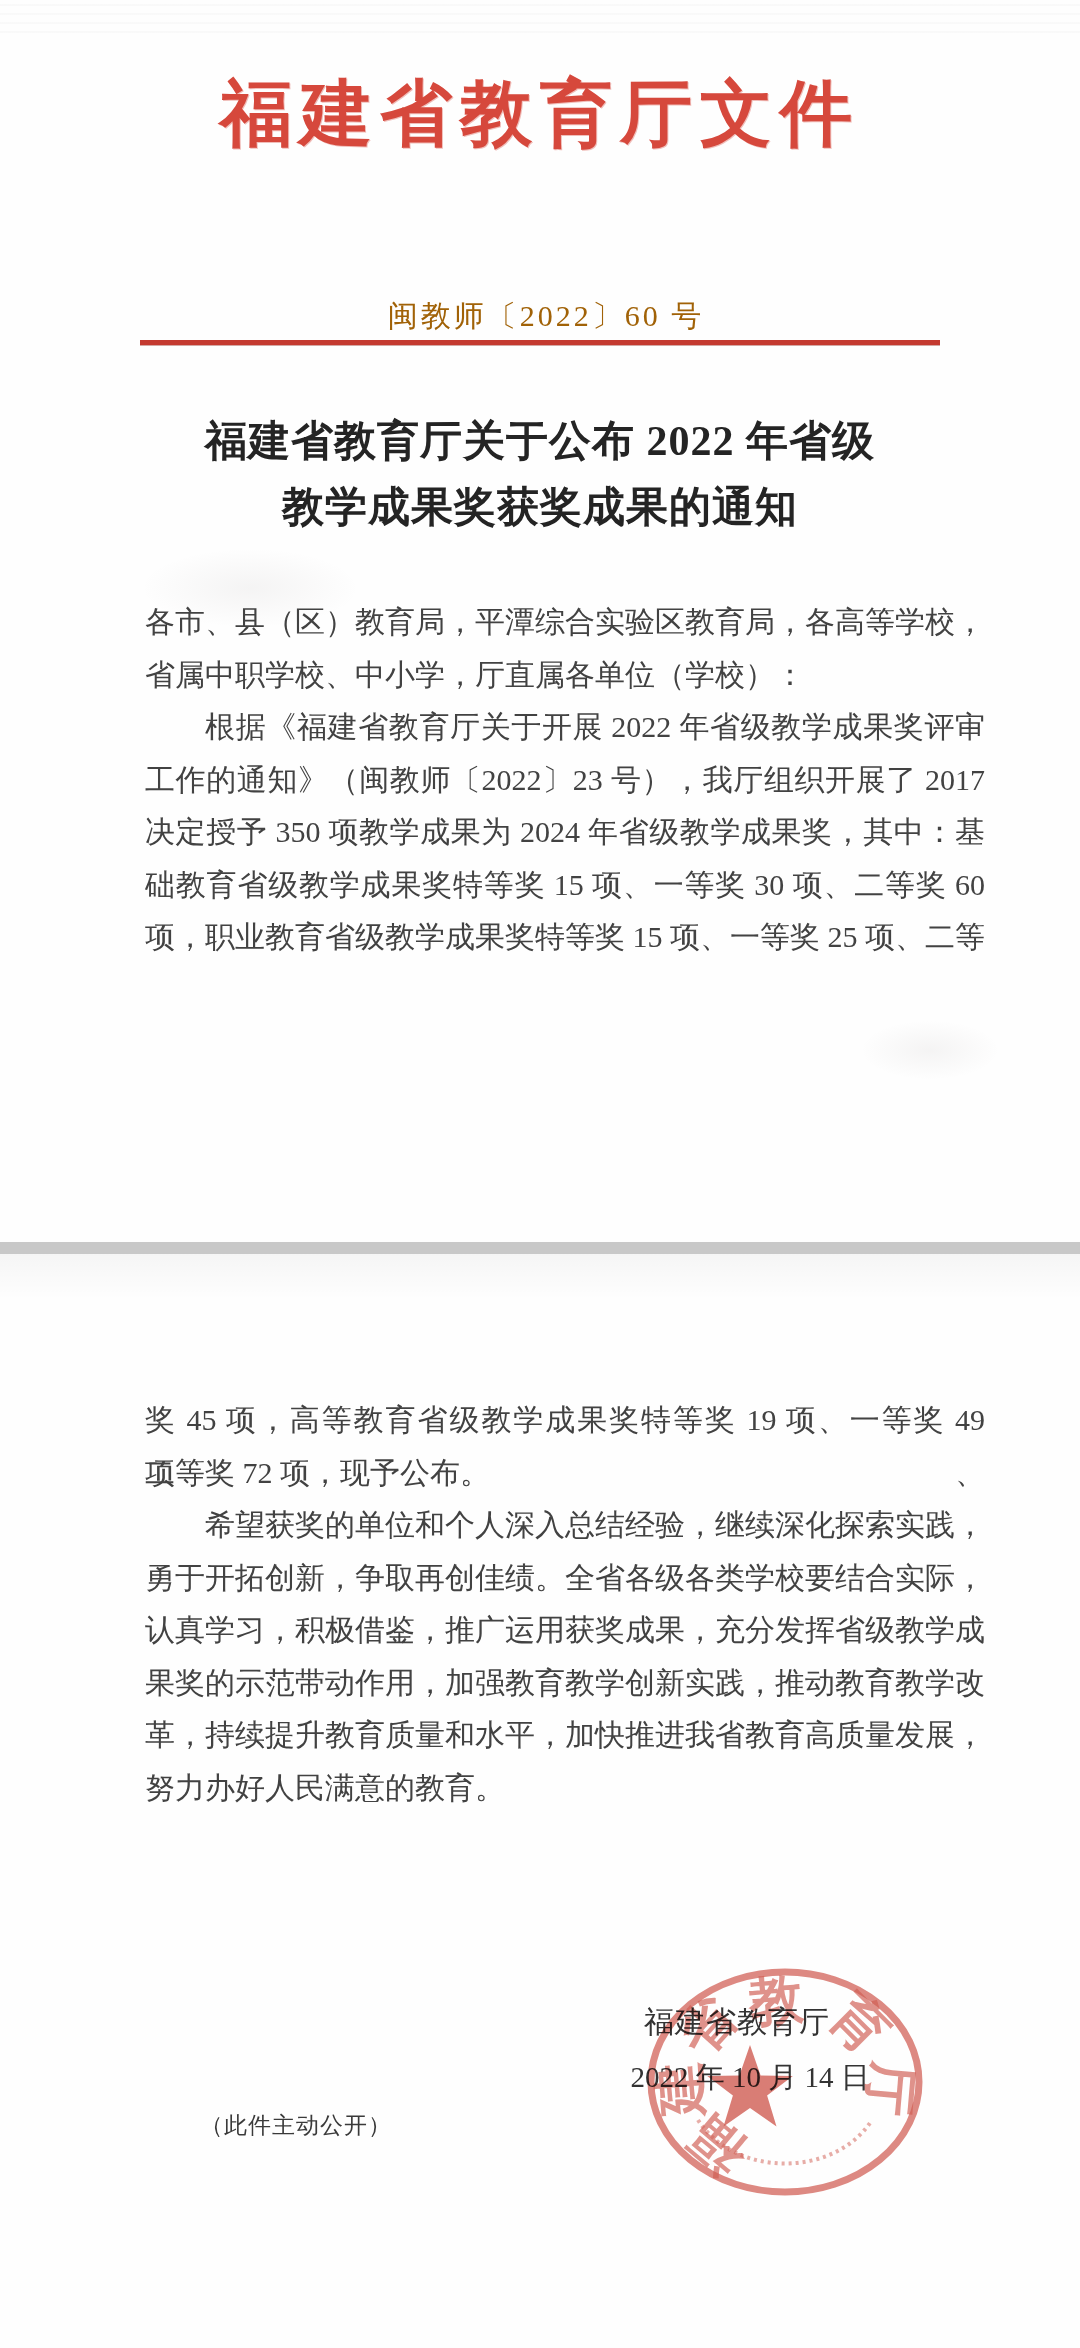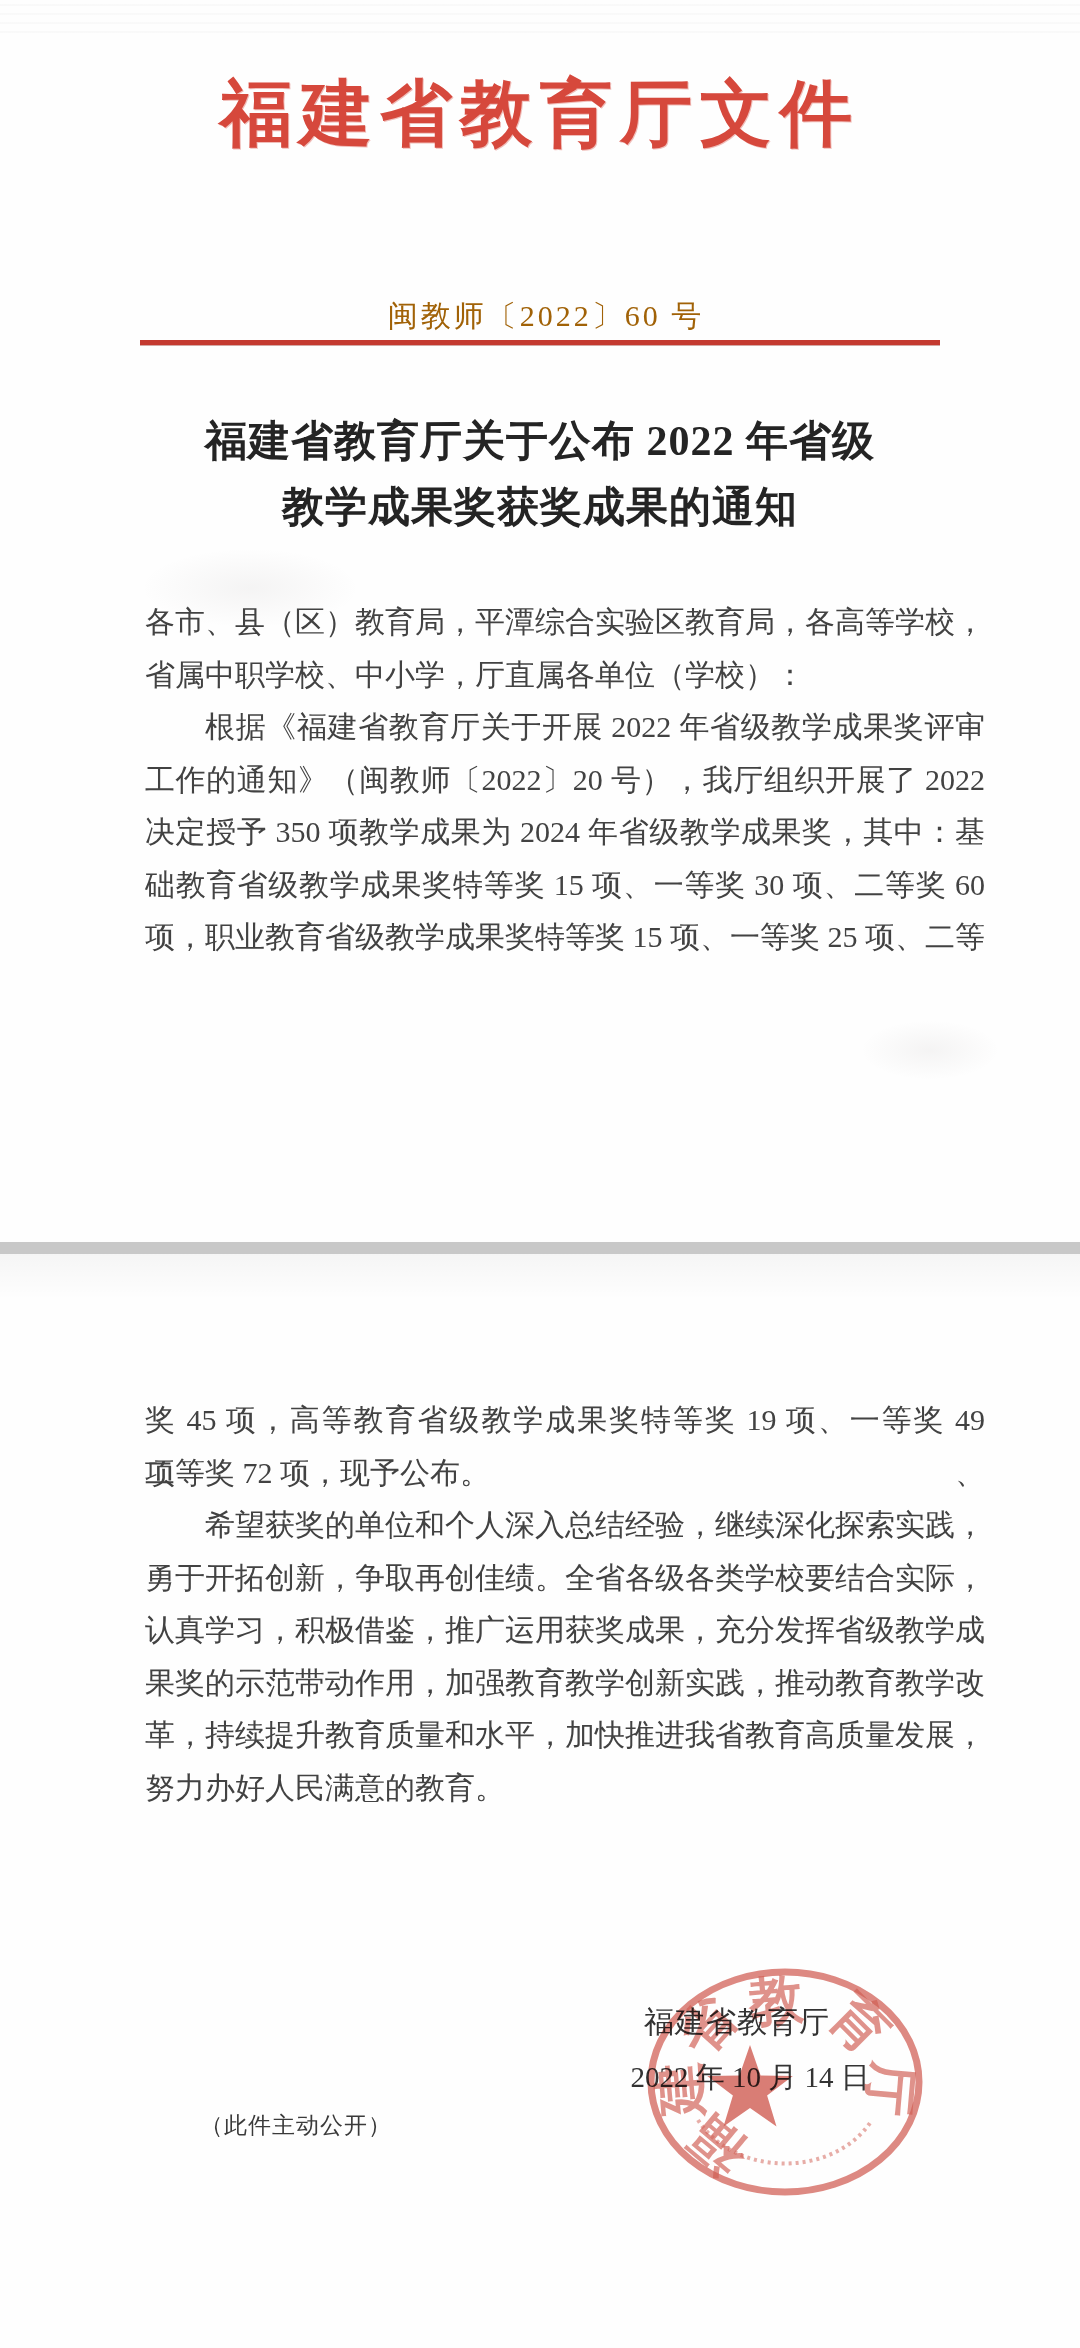--- a/index.html
+++ b/index.html
@@ -114,21 +114,21 @@
     <div>教学成果奖获奖成果的通知</div>
   </div>
 
   <div class="smudge" style="left:140px; top:548px; width:220px; height:80px;"></div>
   <div class="smudge" style="left:860px; top:1020px; width:140px; height:60px;"></div>
 
   <div id="page1-body" class="body-block">
     <div class="bline fill">各市、县（区）教育局，平潭综合实验区教育局，各高等学校，</div>
     <div class="bline">省属中职学校、中小学，厅直属各单位（学校）：</div>
     <div class="bline fill indent">根据《福建省教育厅关于开展 2022 年省级教学成果奖评审</div>
-    <div class="bline fill">工作的通知》（闽教师〔2022〕20 号），我厅组织开展了 2022</div>
+    <div class="bline fill">工作的通知》（闽教师〔2022〕23 号），我厅组织开展了 2017</div>
     <div class="bline fill">决定授予 350 项教学成果为 2024 年省级教学成果奖，其中：基</div>
     <div class="bline fill">础教育省级教学成果奖特等奖 15 项、一等奖 30 项、二等奖 60</div>
     <div class="bline fill">项，职业教育省级教学成果奖特等奖 15 项、一等奖 25 项、二等</div>
   </div>
 
   <div class="page-separator"></div>
   <div class="page2-shade"></div>
 
   <div id="page2-body" class="body-block">
     <div class="bline fill">奖 45 项，高等教育省级教学成果奖特等奖 19 项、一等奖 49 项、</div>

